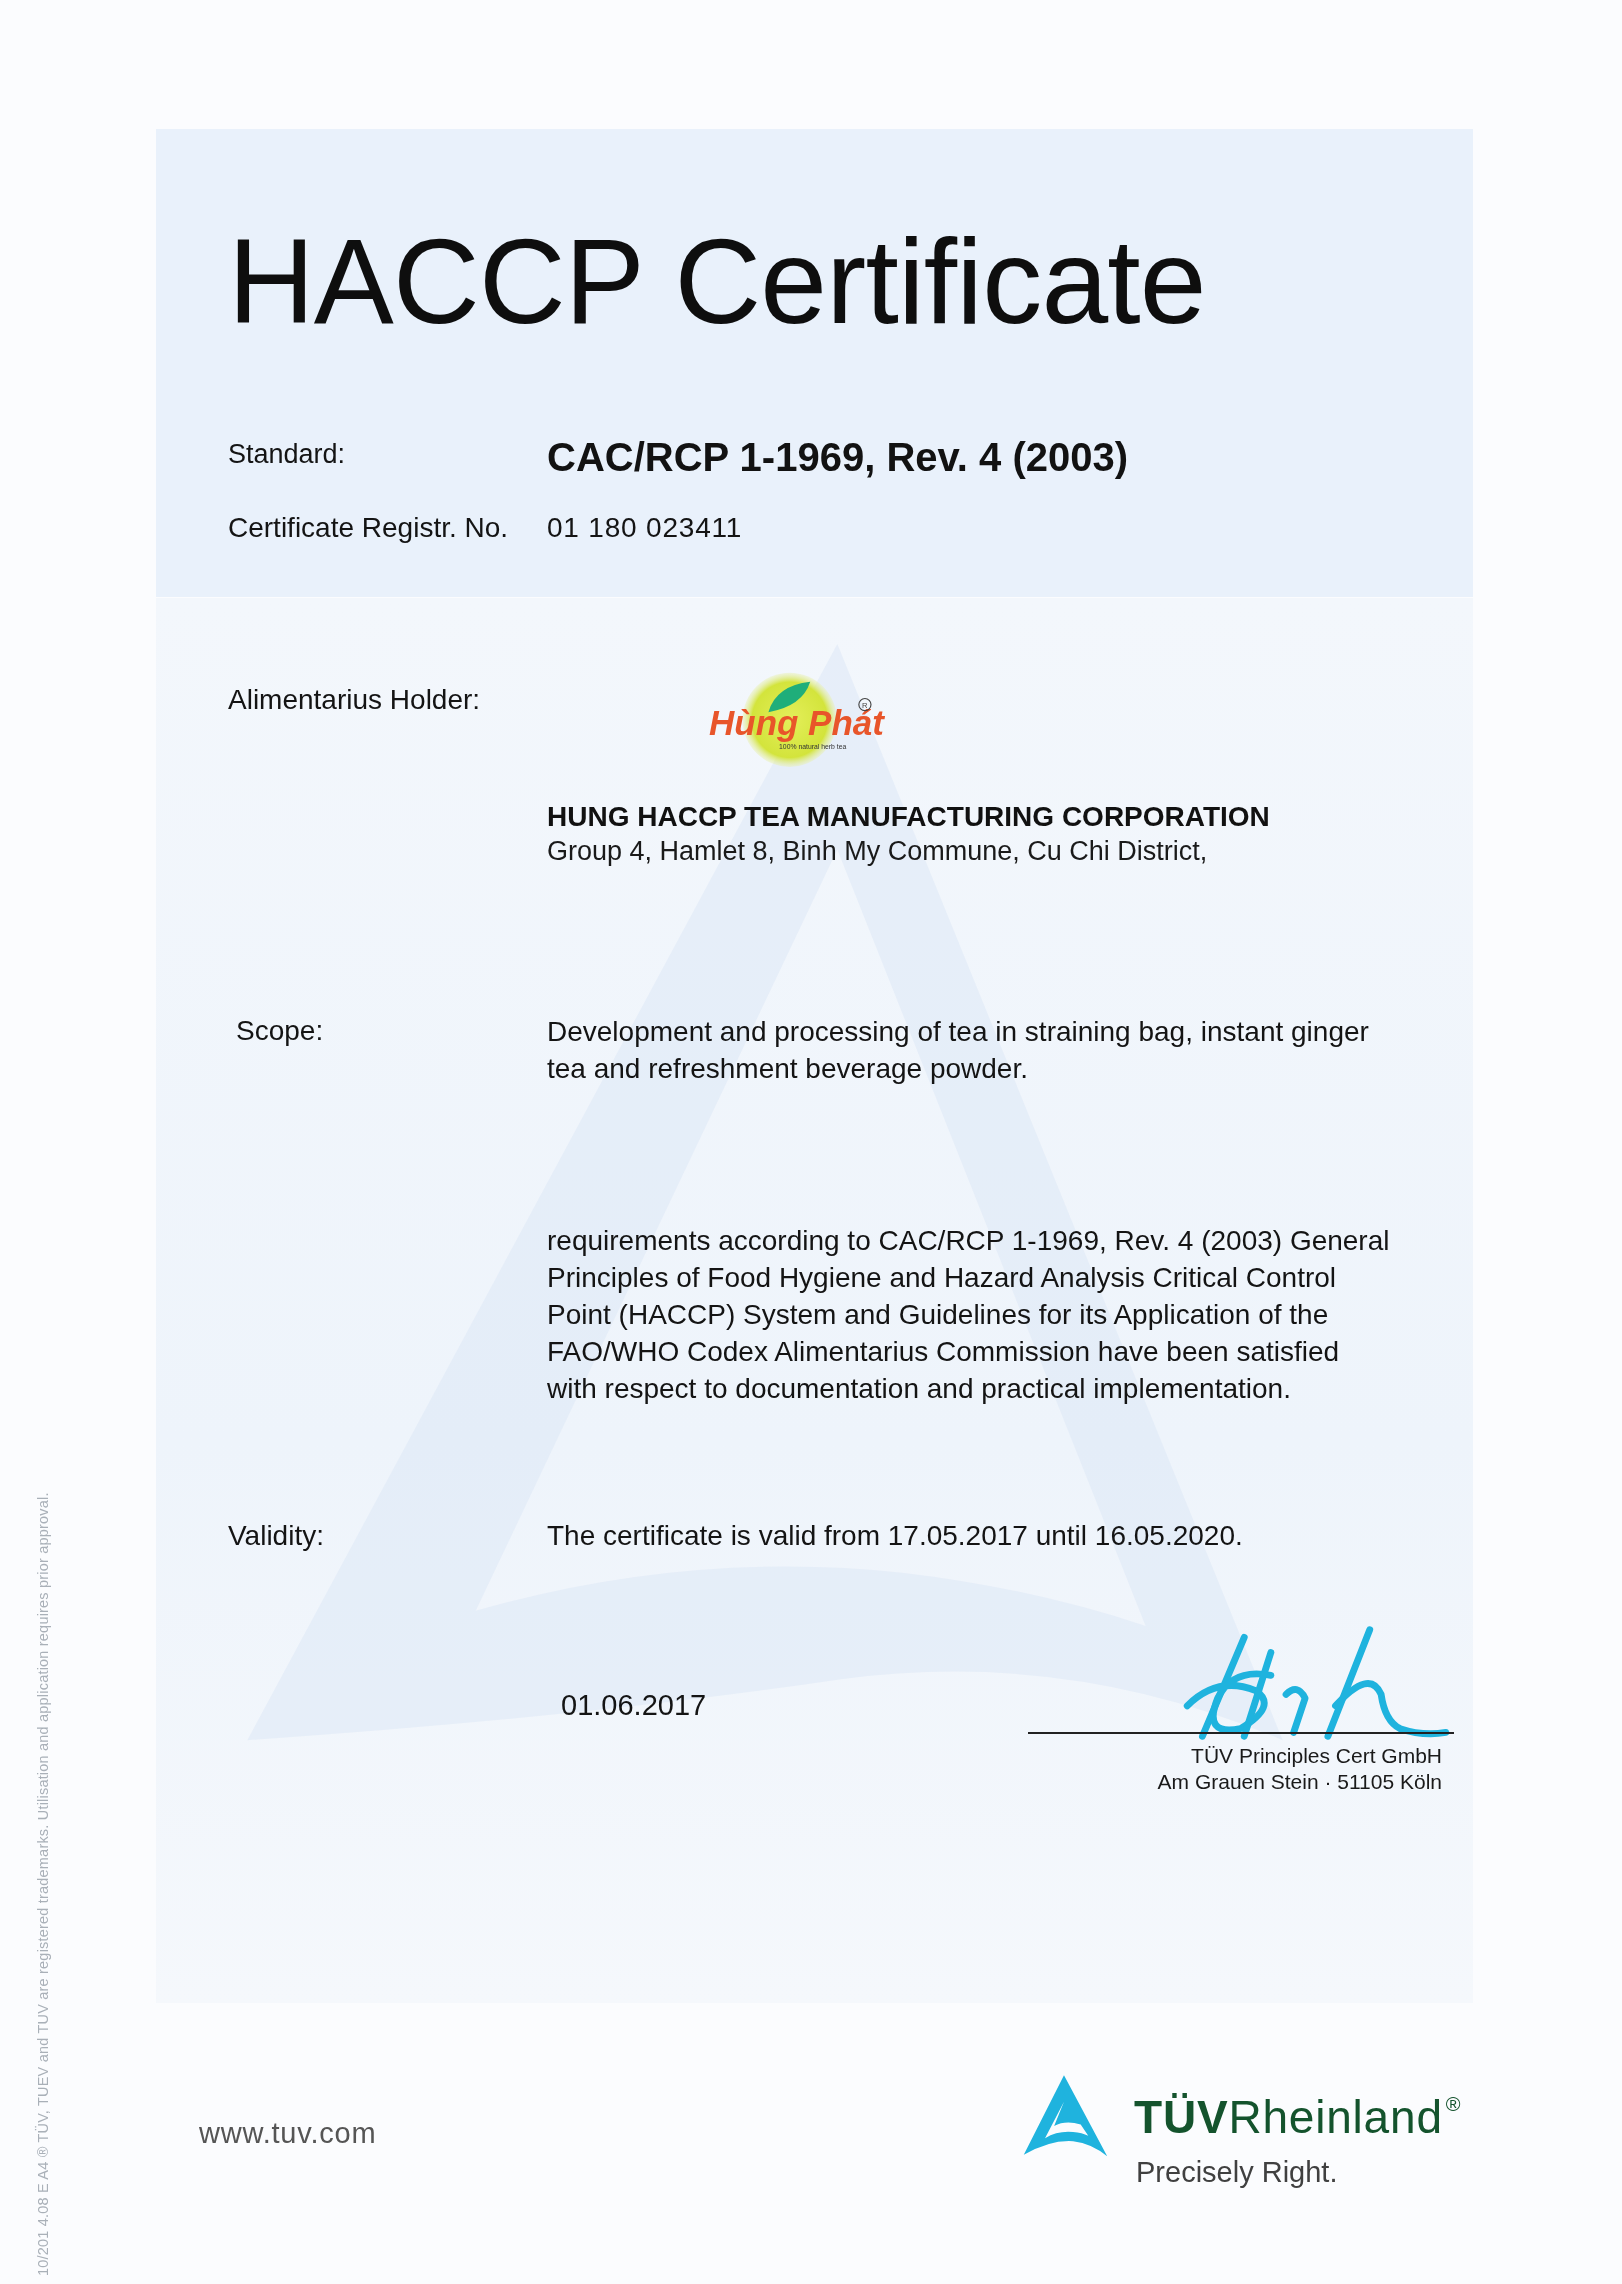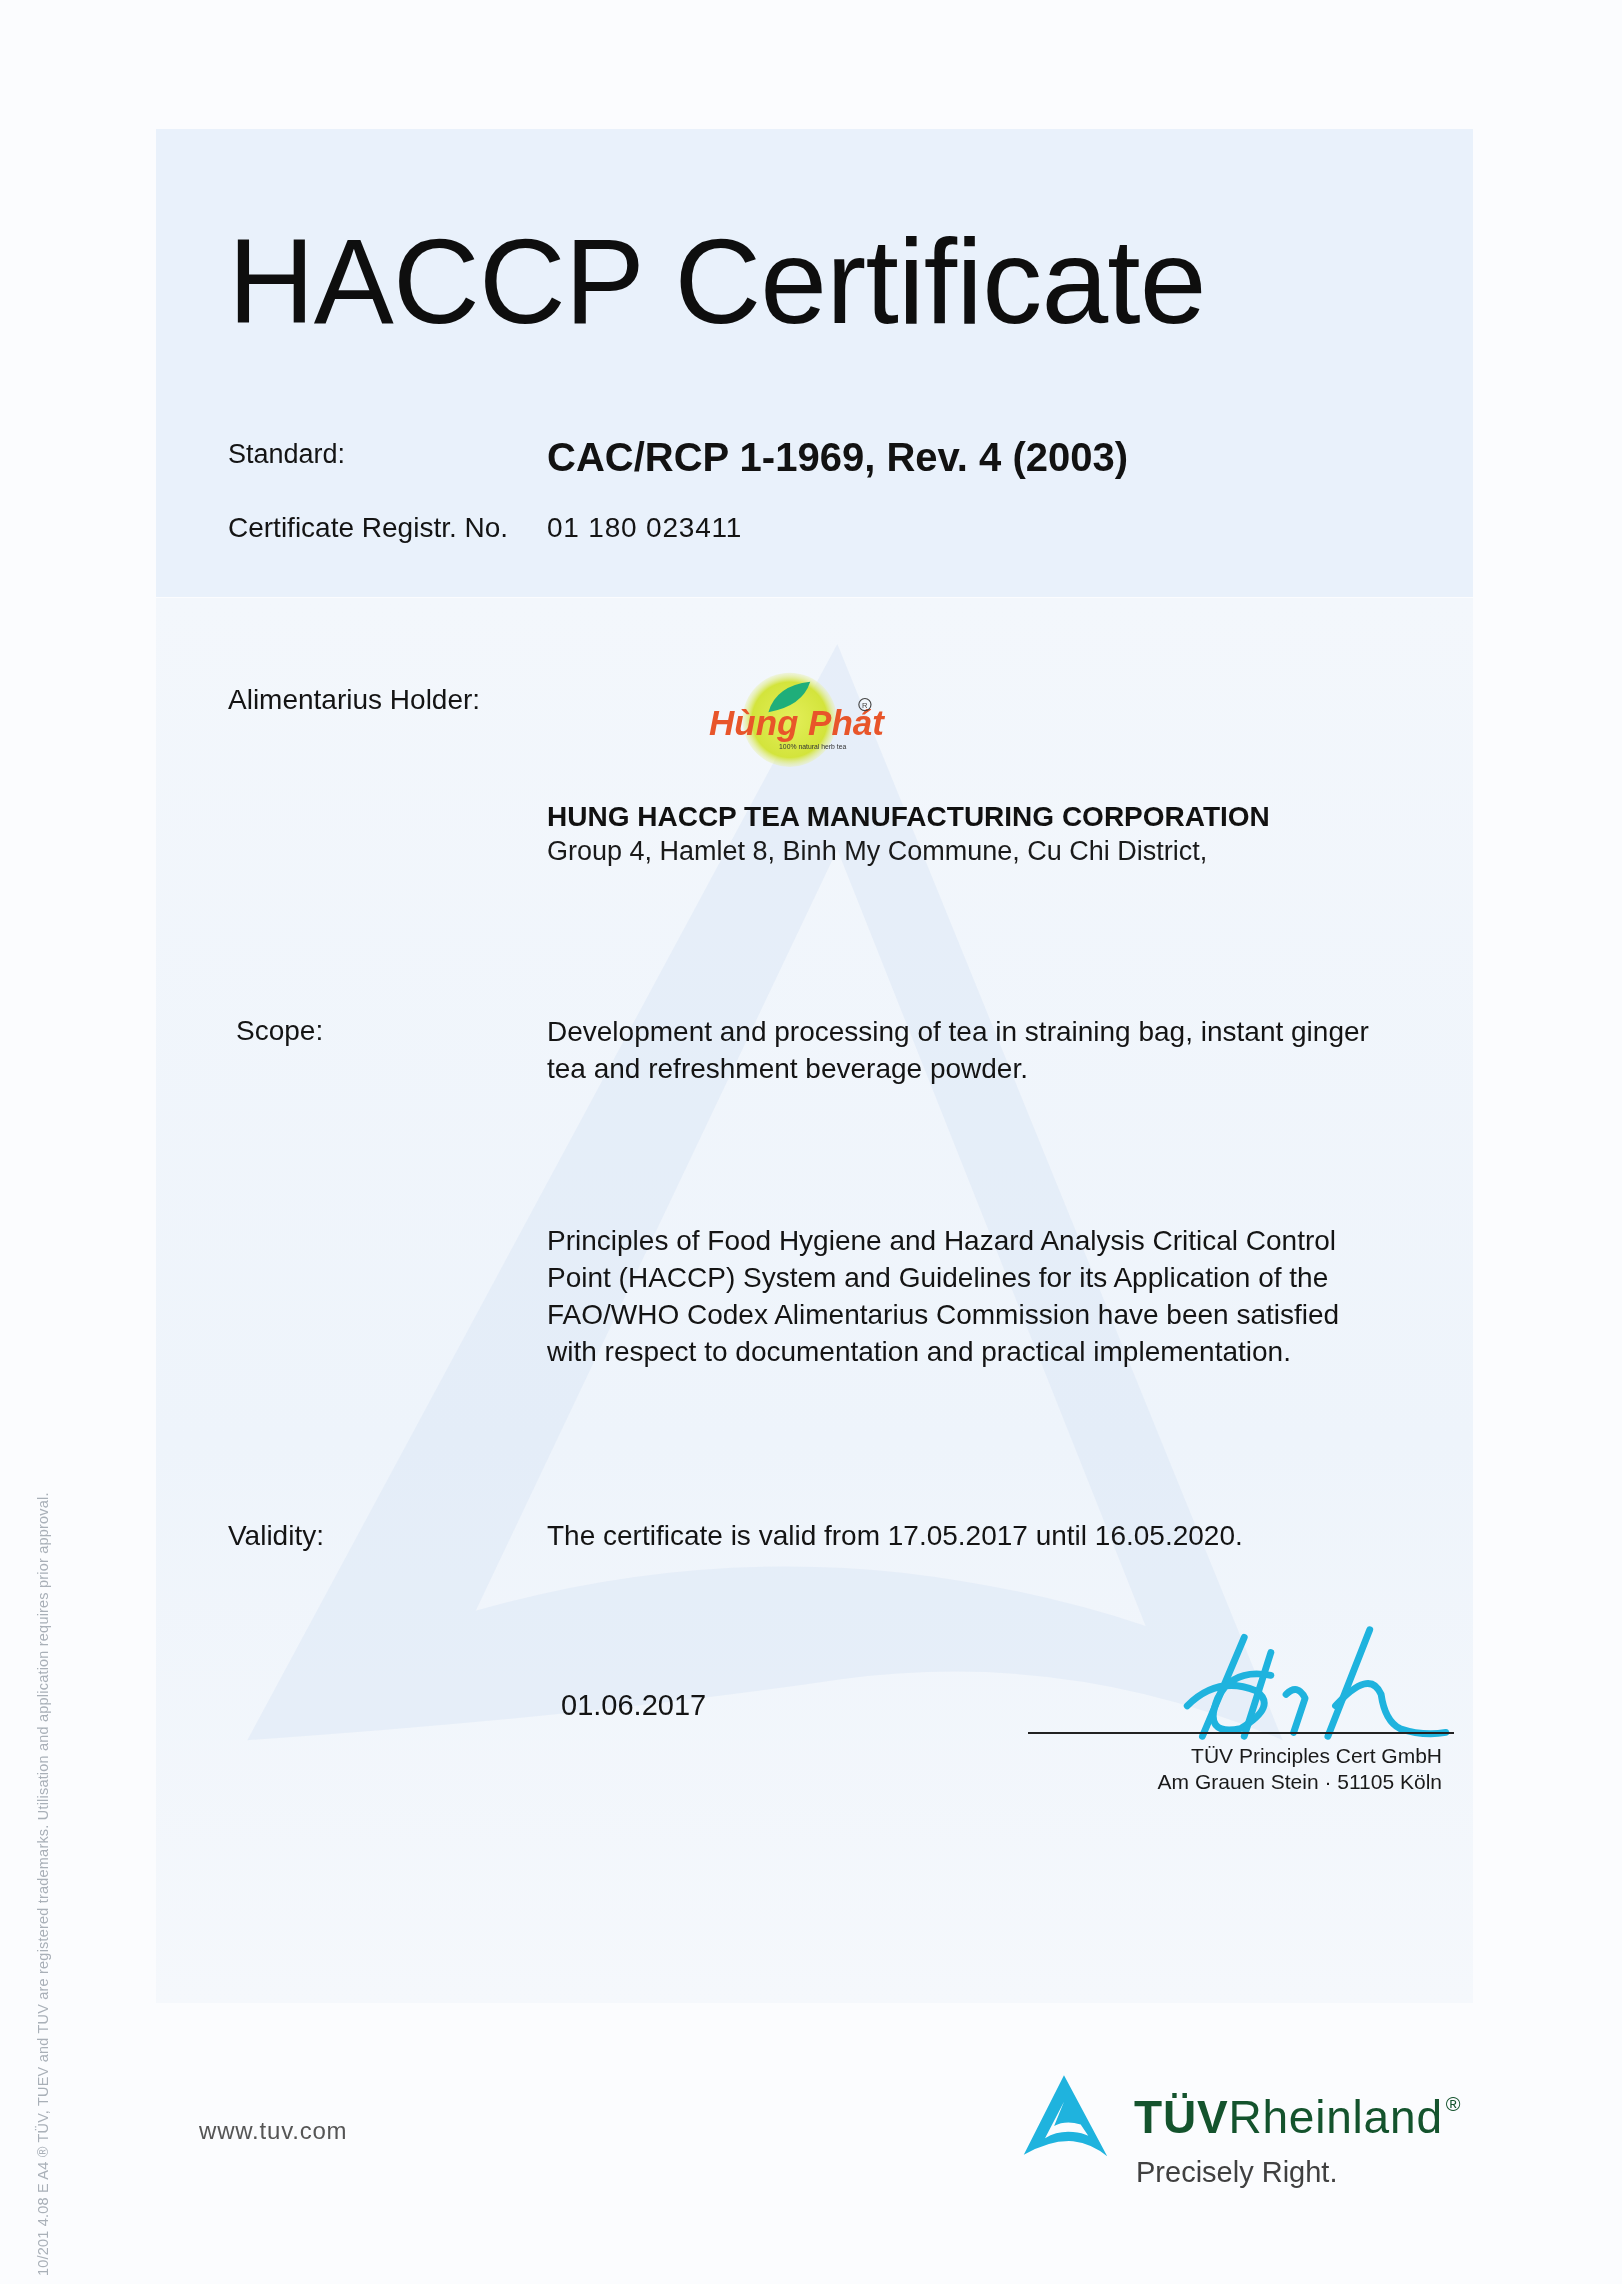--- a/index.html
+++ b/index.html
@@ -33,21 +33,21 @@
 
   .holder-name { position:absolute; left:547px; top:801px; font-size:28px; font-weight:700; color:#111; }
   .holder-addr { position:absolute; left:547px; top:834px; font-size:27px; line-height:35px; color:#1a1a1a; }
   .body-text { position:absolute; left:547px; font-size:28px; line-height:37px; color:#141414; }
 
   .sig-date { position:absolute; left:561px; top:1689px; font-size:29px; color:#141414; }
   .sig-line { position:absolute; left:1028px; top:1732px; width:426px; height:1.5px; background:#222; }
   .signature { position:absolute; left:1172px; top:1622px; width:289px; height:122px; }
   .issuer { position:absolute; right:180px; top:1743px; text-align:right; font-size:21px; line-height:26px; color:#1a1a1a; }
 
-  .footer-url { position:absolute; left:199px; top:2117px; font-size:24px; color:#555; letter-spacing:0.8px; }
+  .footer-url { position:absolute; left:199px; top:2117px; font-size:29px; color:#555; letter-spacing:0.8px; }
   .tuv-logo { position:absolute; left:1020px; top:2071px; width:91px; height:88px; }
   .tuv-brand { position:absolute; left:1134px; top:2090px; font-size:46px; color:#14532d; letter-spacing:0.8px; }
   .tuv-brand b { font-weight:700; }
   .tuv-brand sup { font-size:20px; vertical-align:top; position:relative; top:3px; margin-left:3px; }
   .tuv-tagline { position:absolute; left:1136px; top:2156px; font-size:29px; color:#404040; }
 </style>
 </head>
 <body>
 
 <div class="side-note">10/201 4.08 E A4 ® TÜV, TUEV and TUV are registered trademarks. Utilisation and application requires prior approval.</div>
@@ -89,20 +89,21 @@
   <div>Group 4, Hamlet 8, Binh My Commune, Cu Chi District,</div>
 </div>
 
 <div class="label" style="left:236px;top:1015px;">Scope:</div>
 <div class="body-text" style="top:1013px;">
   <div>Development and processing of tea in straining bag, instant ginger</div>
   <div>tea and refreshment beverage powder.</div>
 </div>
 
 <div class="body-text" style="top:1222px;">
+  <div>requirements according to CAC/RCP 1-1969, Rev. 4 (2003) General</div>
   <div>Principles of Food Hygiene and Hazard Analysis Critical Control</div>
   <div>Point (HACCP) System and Guidelines for its Application of the</div>
   <div>FAO/WHO Codex Alimentarius Commission have been satisfied</div>
   <div>with respect to documentation and practical implementation.</div>
 </div>
 
 <div class="label" style="left:228px;top:1520px;">Validity:</div>
 <div class="body-text" style="top:1517px;">The certificate is valid from 17.05.2017 until 16.05.2020.</div>
 
 <div class="sig-date">01.06.2017</div>

